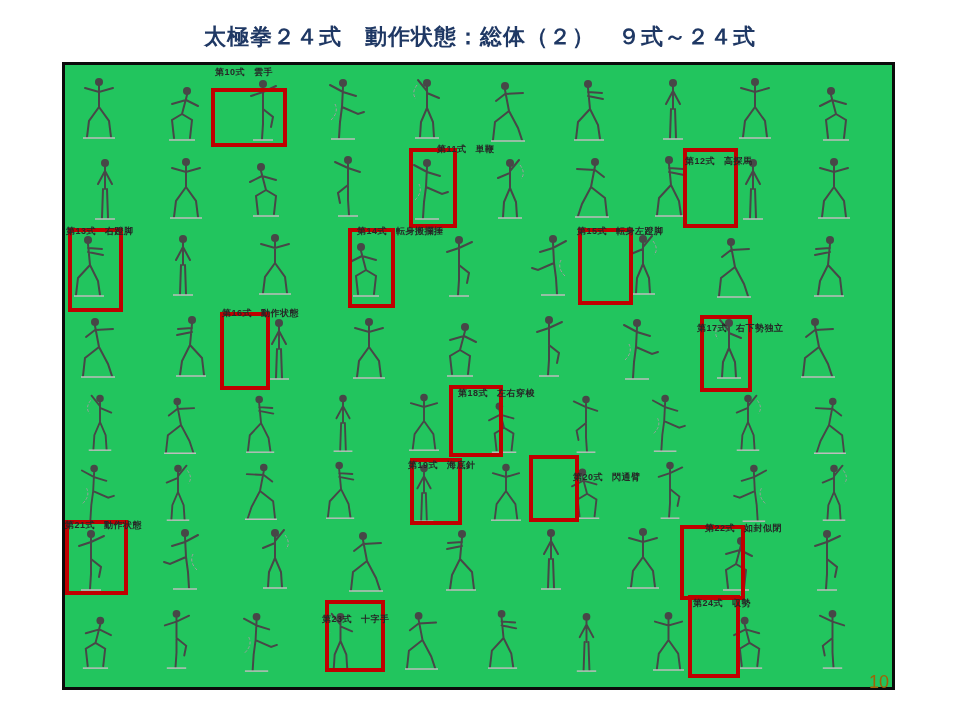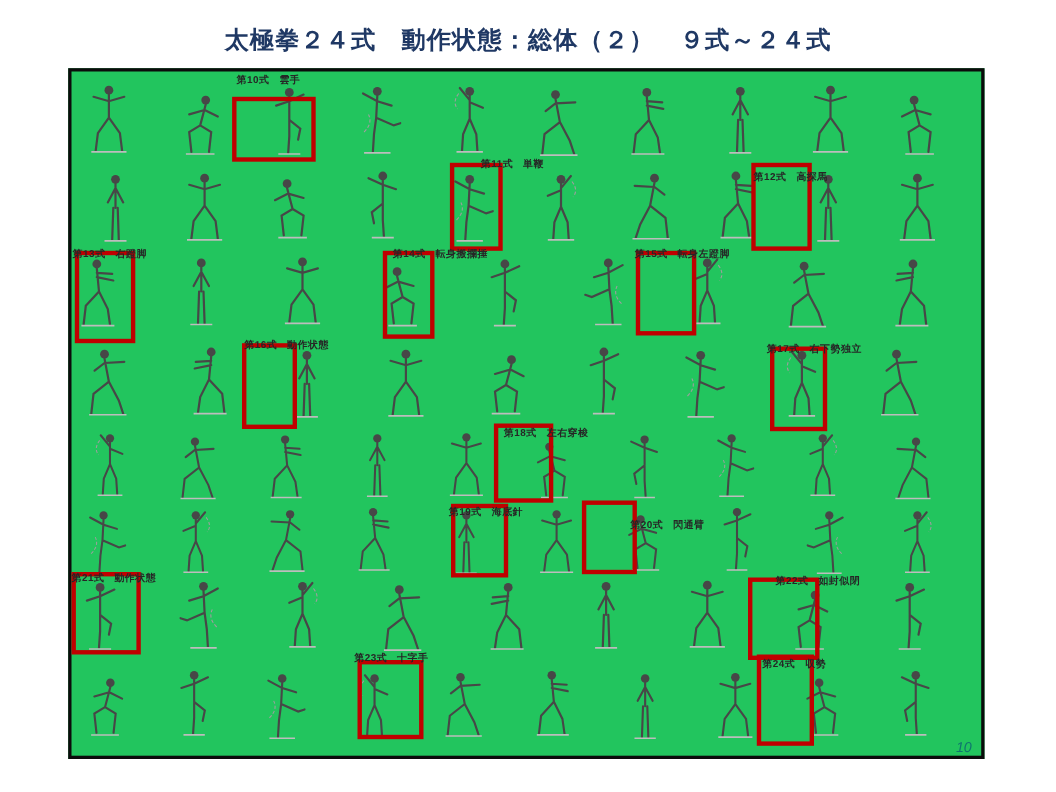--- a/index.html
+++ b/index.html
@@ -23,21 +23,21 @@
     position:absolute;border:4px solid #c00000;box-sizing:border-box;
     background:transparent;z-index:3;
   }
   .flabel{
     position:absolute;z-index:4;white-space:nowrap;
     font-size:9px;font-weight:bold;color:#262626;letter-spacing:0.5px;
   }
   .flabel .fname{margin-left:9px;}
   .page-number{
     position:absolute;left:869px;top:672px;z-index:6;
-    font-size:13px;color:#0f766e;font-style:italic;
+    font-size:18px;color:#a16207;
   }
   .defs{position:absolute;width:0;height:0;overflow:hidden;}
 </style>
 </head>
 <body>
 
 <svg class="defs" aria-hidden="true">
   <defs>
     <g id="p0">
         <circle cx="20" cy="7" r="4" fill="currentColor"></circle>
@@ -337,23 +337,23 @@
   <div class="hl" style="left:260px;top:535px;width:60px;height:72px"></div>
   <div class="hl" style="left:623px;top:530px;width:52px;height:83px"></div>
 
   <div class="flabel" style="left:150px;top:1px"><span>第10式</span><span class="fname">雲手</span></div>
   <div class="flabel" style="left:372px;top:78px"><span>第11式</span><span class="fname">単鞭</span></div>
   <div class="flabel" style="left:620px;top:90px"><span>第12式</span><span class="fname">高探馬</span></div>
   <div class="flabel" style="left:1px;top:160px"><span>第13式</span><span class="fname">右蹬脚</span></div>
   <div class="flabel" style="left:292px;top:160px"><span>第14式</span><span class="fname">転身搬攔捶</span></div>
   <div class="flabel" style="left:512px;top:160px"><span>第15式</span><span class="fname">転身左蹬脚</span></div>
   <div class="flabel" style="left:157px;top:242px"><span>第16式</span><span class="fname">動作状態</span></div>
-  <div class="flabel" style="left:632px;top:246px"><span>第17式</span><span class="fname">右下勢独立</span></div>
+  <div class="flabel" style="left:632px;top:257px"><span>第17式</span><span class="fname">右下勢独立</span></div>
   <div class="flabel" style="left:393px;top:322px"><span>第18式</span><span class="fname">左右穿梭</span></div>
   <div class="flabel" style="left:343px;top:394px"><span>第19式</span><span class="fname">海底針</span></div>
   <div class="flabel" style="left:508px;top:406px"><span>第20式</span><span class="fname">閃通臂</span></div>
   <div class="flabel" style="left:0px;top:454px"><span>第21式</span><span class="fname">動作状態</span></div>
   <div class="flabel" style="left:640px;top:457px"><span>第22式</span><span class="fname">如封似閉</span></div>
-  <div class="flabel" style="left:257px;top:527px"><span>第23式</span><span class="fname">十字手</span></div>
+  <div class="flabel" style="left:257px;top:548px"><span>第23式</span><span class="fname">十字手</span></div>
   <div class="flabel" style="left:628px;top:532px"><span>第24式</span><span class="fname">収勢</span></div>
 </div>
 
 <div class="page-number">10</div>
 
 </body></html>

